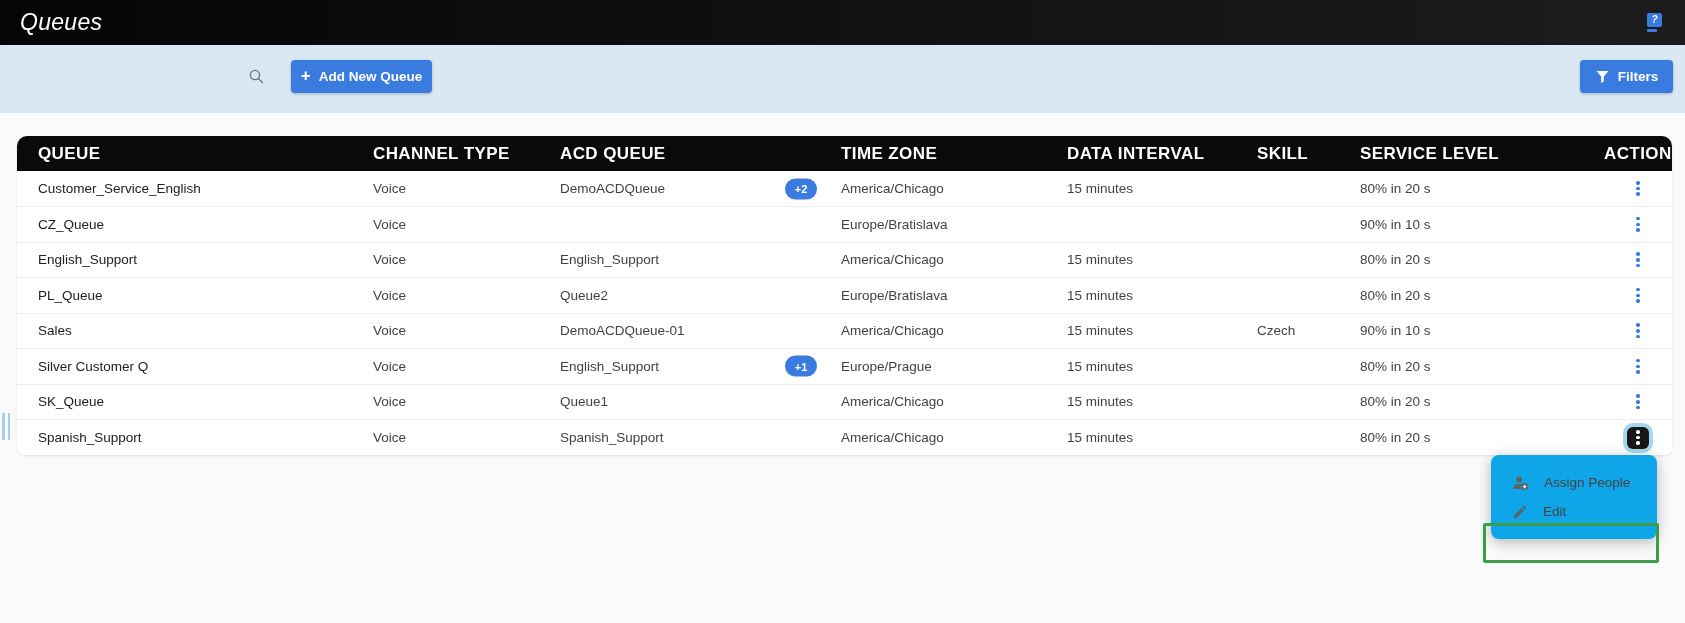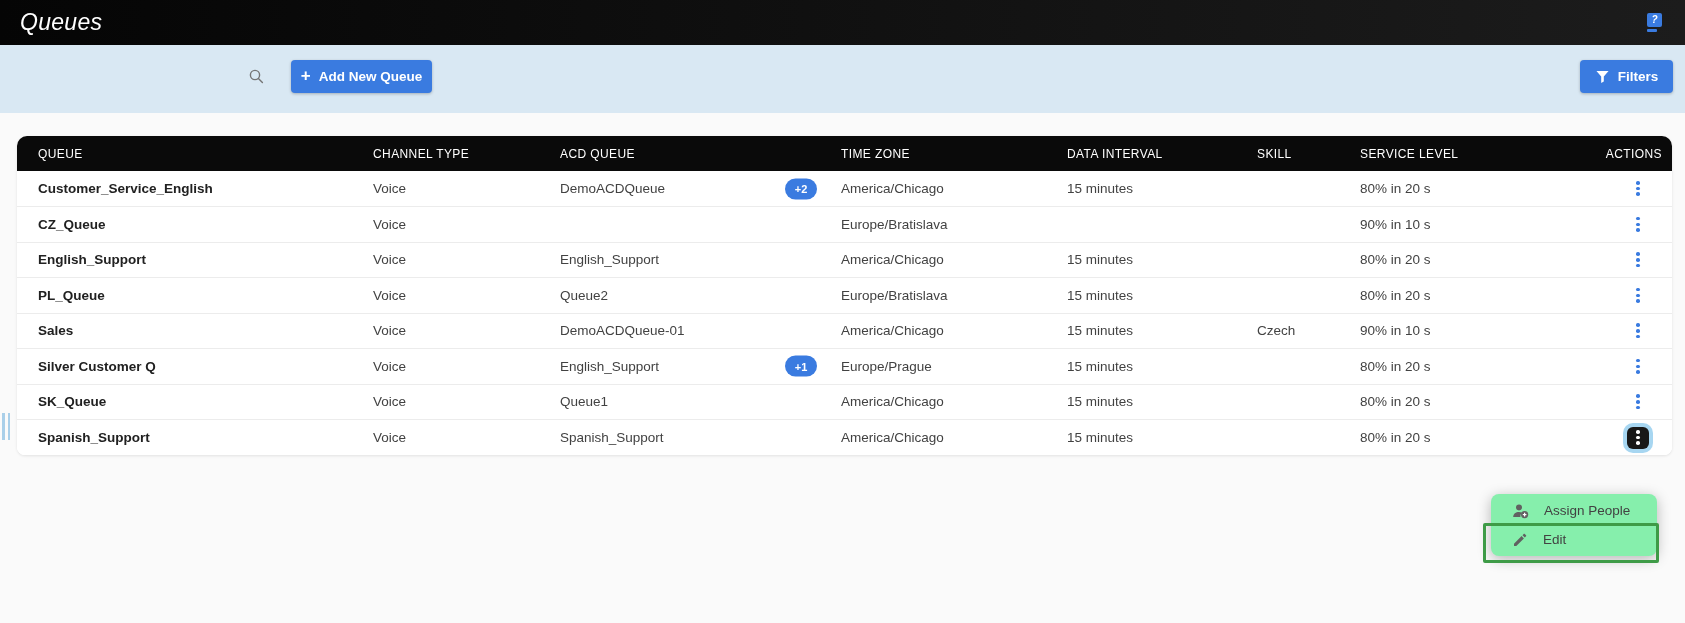--- a/index.html
+++ b/index.html
@@ -27,43 +27,43 @@
     height:33px;background:#3a7be0;border:none;border-radius:4px;color:#fff;
     font-size:13.5px;font-weight:700;cursor:pointer;box-shadow:0 1px 3px rgba(0,0,0,.25);}
   .btn-add{left:291px;top:60px;width:141px;}
   .btn-add .plus{font-size:17px;font-weight:700;line-height:1;margin-top:-2px;}
   .btn-filters{left:1580px;top:60px;width:93px;}
 
   
   .tablewrap{position:absolute;left:17px;top:136px;width:1655px;border-radius:10px 10px 8px 8px;
     overflow:hidden;box-shadow:0 1px 3px rgba(0,0,0,.10);}
   table{border-collapse:collapse;table-layout:fixed;width:1655px;background:#fff;}
-  thead th{background:#0a0a0a;color:#fff;height:35px;font-size:12px;font-weight:400;
+  thead th{background:#0a0a0a;color:#fff;height:35px;font-size:17px;font-weight:700;
     letter-spacing:.4px;text-align:left;padding:0;white-space:nowrap;}
   th.c-queue{padding-left:21px;}
   th.c-actions{text-align:right;padding-right:10px;}
   tbody td{height:35.5px;padding:0;font-size:13.5px;color:#424242;white-space:nowrap;
     border-bottom:1px solid #ececec;background:#fff;vertical-align:middle;}
   tbody tr:last-child td{border-bottom:none;}
-  td.c-queue{padding-left:21px;font-weight:700;color:#212121;}
+  td.c-queue{padding-left:21px;font-weight:400;color:#212121;}
   td.c-acd{position:relative;}
   .badge{position:absolute;right:24px;top:50%;transform:translateY(-50%);
     min-width:32px;height:21px;border-radius:11px;background:#3a7be0;color:#fff;
     font-size:11px;font-weight:700;display:flex;align-items:center;justify-content:center;}
   td.c-actions{text-align:center;}
   .dots{display:inline-flex;flex-direction:column;align-items:center;justify-content:center;
     width:22px;height:22px;cursor:pointer;vertical-align:middle;}
   .dots .d{width:3.5px;height:3.5px;border-radius:50%;background:#3a7be0;margin:1.1px 0;}
   .dots.active{background:#181818;border-radius:6px;
     box-shadow:0 0 0 4px rgba(137,200,236,.75);}
   .dots.active .d{background:#fff;}
 
   
-  .menu{position:absolute;left:1491px;top:455px;width:166px;background:#86efac;border-radius:8px;
-    box-shadow:0 3px 14px rgba(0,0,0,.28);padding:2px 0;z-index:5;margin-top:39px;}
+  .menu{position:absolute;left:1491px;top:455px;width:166px;background:#0ea5e9;border-radius:8px;
+    box-shadow:0 3px 14px rgba(0,0,0,.28);padding:13px 0;z-index:5;}
   .menu-item{height:29px;display:flex;align-items:center;gap:15px;padding-left:21px;
     font-size:13.5px;color:#424242;cursor:pointer;}
   .menu-item svg{flex:0 0 auto;}
   .green-box{position:absolute;left:1483px;top:523px;width:176px;height:40px;
     border:3px solid #3e9b47;border-radius:2px;z-index:6;pointer-events:none;}
 
   
   .left-bars{position:absolute;left:2px;top:413px;display:flex;gap:3px;}
   .left-bars i{display:block;width:2.5px;height:27px;background:#a9cfe9;}
 </style>

